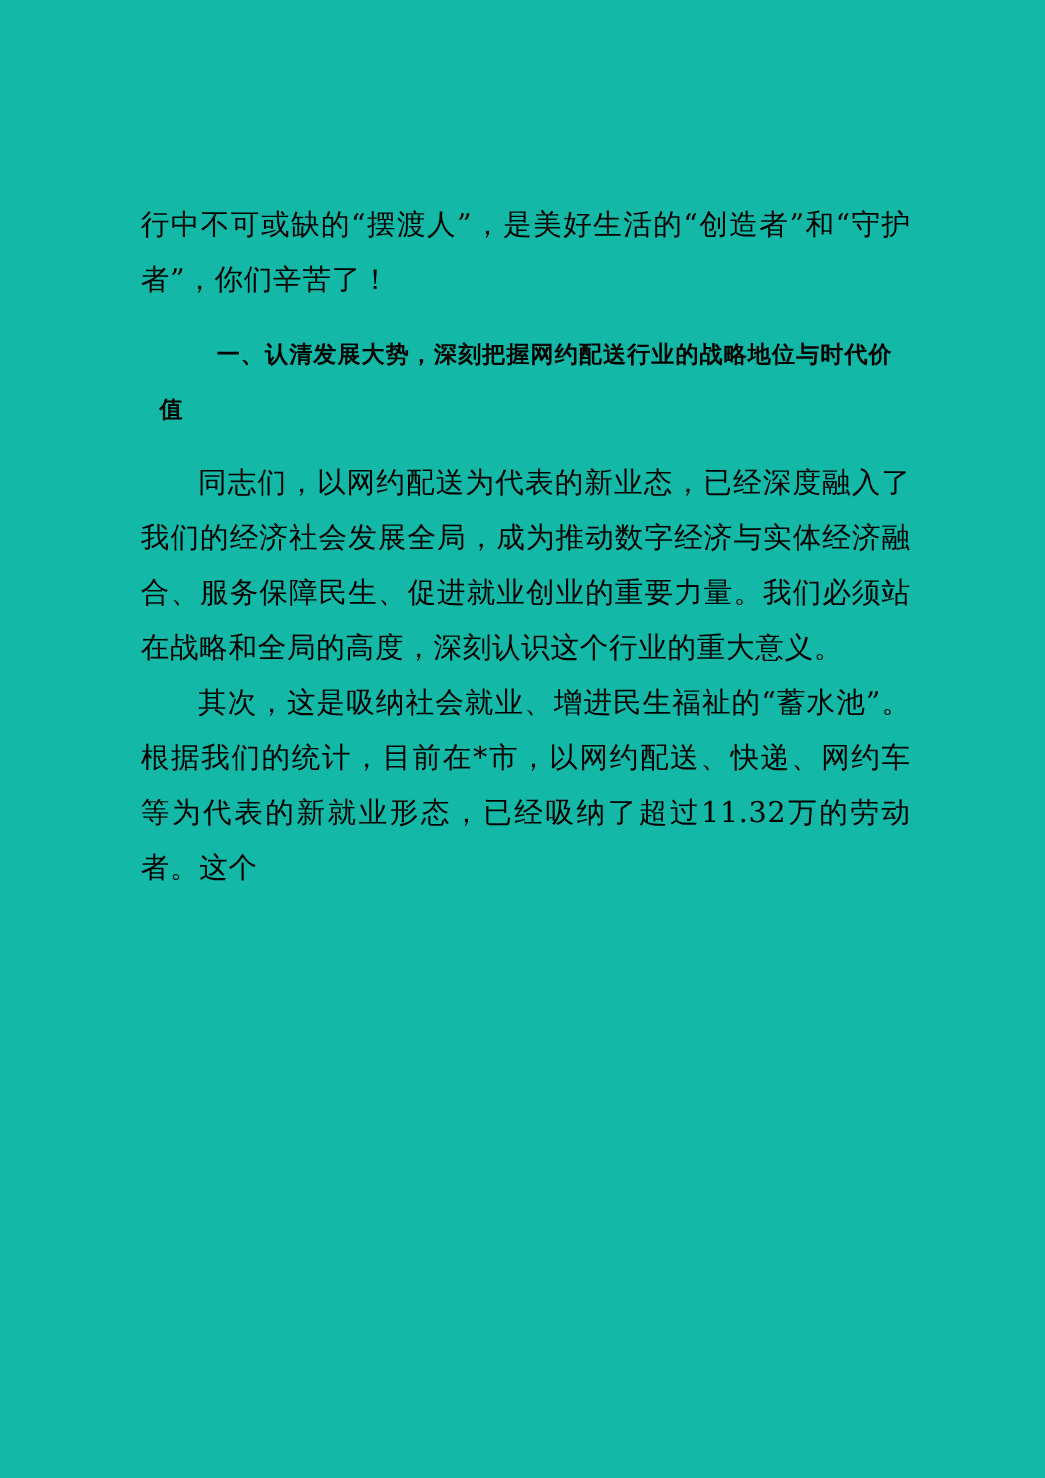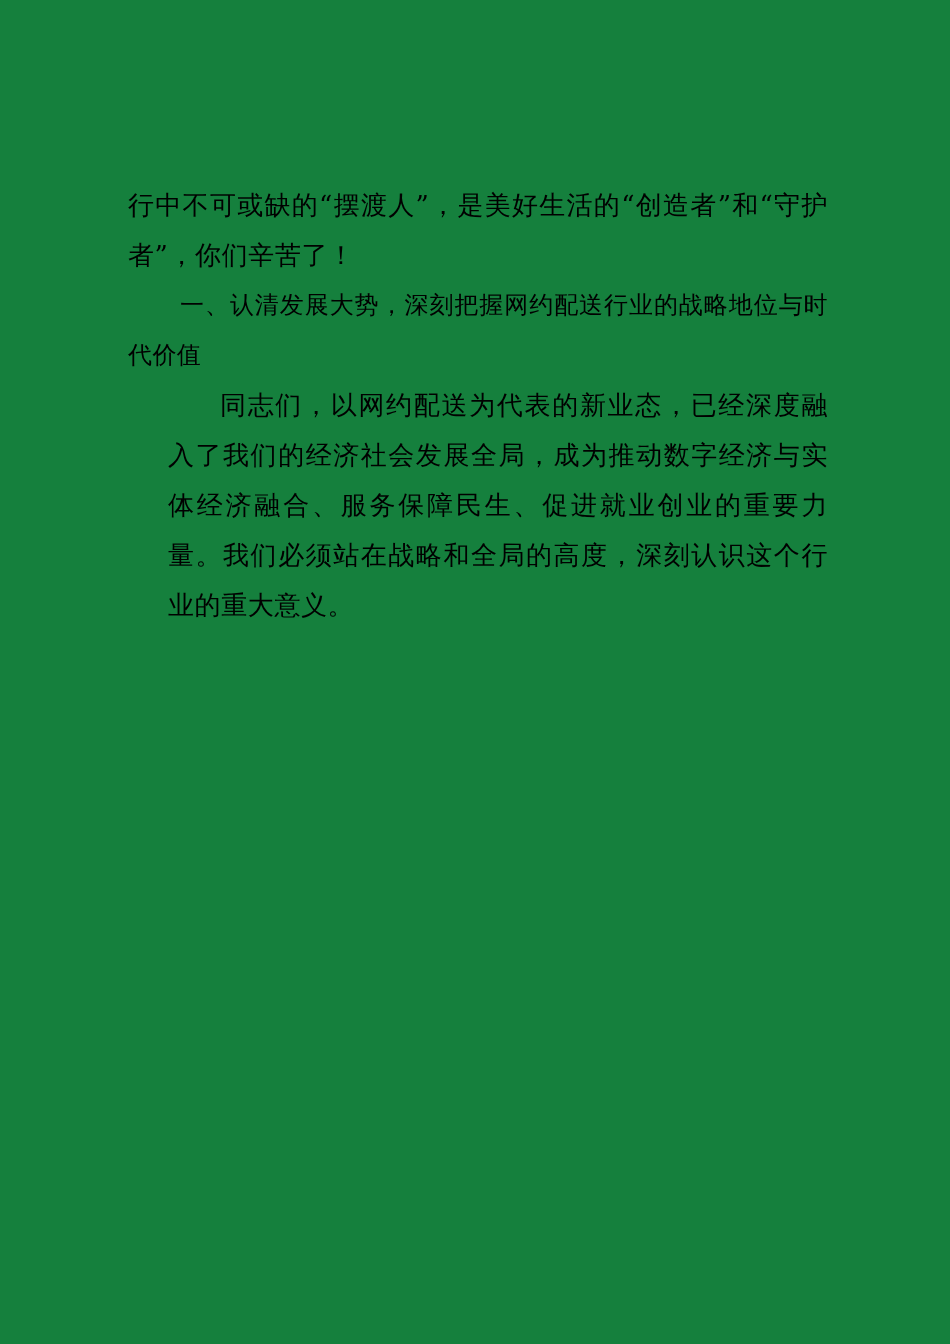--- a/index.html
+++ b/index.html
@@ -1,34 +1,35 @@
 <!DOCTYPE html>
 <html><head>
 <meta charset="utf-8">
 <style>
   html, body { margin: 0; padding: 0; background: #ffffff; }
   body { width: 950px; height: 1344px; position: relative; overflow: hidden; }
-  .page { position: absolute; left: 0; top: 0; width: 950px; height: 1344px; background: #15803d; }
+  .page { position: absolute; left: 0; top: 0; width: 950px; height: 1344px; background: #14b8a6; }
   .text-block {
     position: absolute; left: 128px; width: 700px; top: 180px;
     font-family: "DejaVu Serif", "Liberation Serif", serif;
     font-size: 26px; line-height: 50px; color: #000000;
     text-align: justify; text-justify: inter-character;
     letter-spacing: 0.6px;
   }
   .para { margin: 0; text-indent: 0; }
-  .para.indent { text-indent: 52px; margin-left: 40px; }
+  .para.indent { text-indent: 52px; }
   .heading {
-    margin: 0; text-indent: 52px;
+    margin: 17px; text-indent: 52px;
     font-family: "DejaVu Sans", "Liberation Sans", sans-serif;
-    font-weight: normal; font-size: 24px; letter-spacing: 0.4px;
+    font-weight: bold; font-size: 21px; letter-spacing: 0.4px;
   }
 </style>
 </head>
 <body>
 
 <div class="page">
   <div class="text-block">
     <p class="para">行中不可或缺的“摆渡人”，是美好生活的“创造者”和“守护者”，你们辛苦了！</p>
     <p class="heading">一、认清发展大势，深刻把握网约配送行业的战略地位与时代价值</p>
     <p class="para indent">同志们，以网约配送为代表的新业态，已经深度融入了我们的经济社会发展全局，成为推动数字经济与实体经济融合、服务保障民生、促进就业创业的重要力量。我们必须站在战略和全局的高度，深刻认识这个行业的重大意义。</p>
+    <p class="para indent">其次，这是吸纳社会就业、增进民生福祉的“蓄水池”。根据我们的统计，目前在*市，以网约配送、快递、网约车等为代表的新就业形态，已经吸纳了超过11.32万的劳动者。这个</p>
   </div>
 </div>
 
 </body></html>

